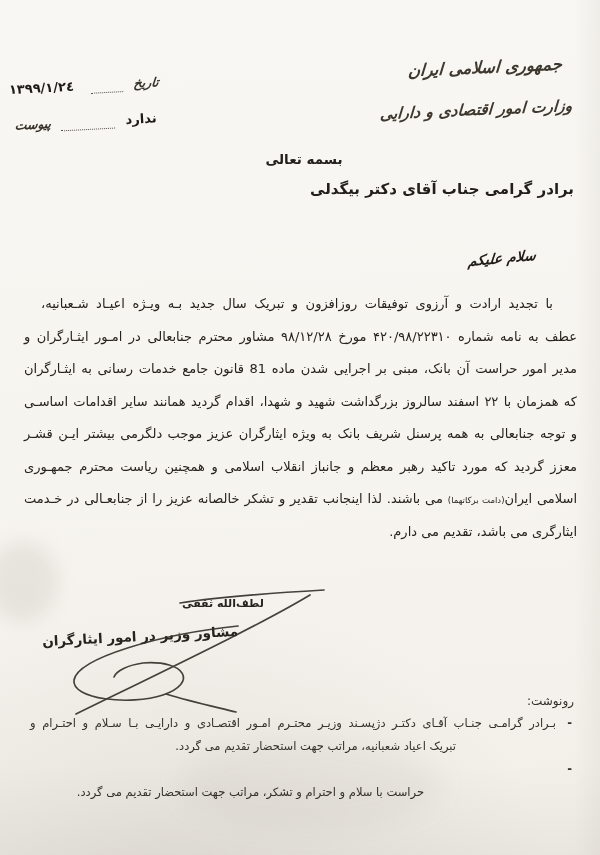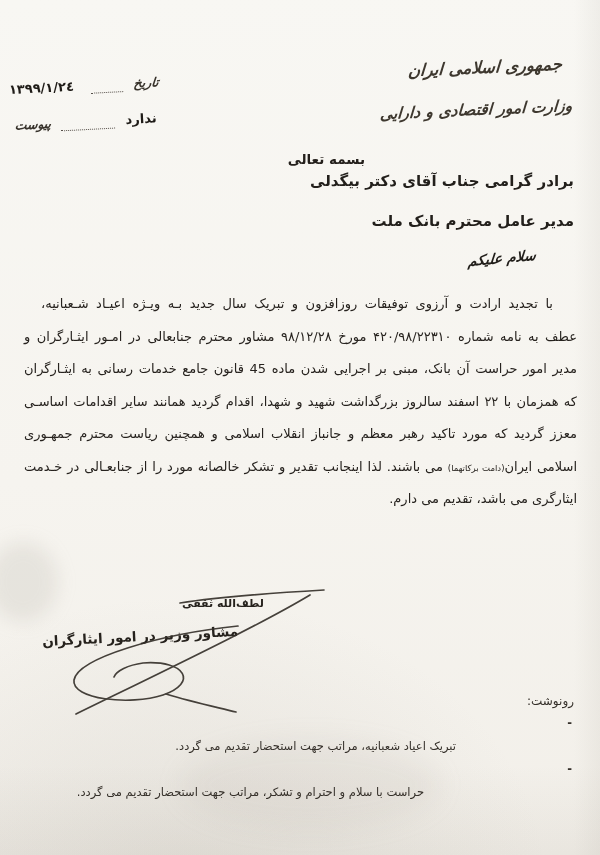--- a/index.html
+++ b/index.html
@@ -26,26 +26,26 @@
   .gov1{top:58px; right:38px; font-size:16.5px;}
   .gov2{top:101px; right:28px; font-size:15.5px;}
 
   .datebox{position:absolute; left:10px; top:76px; width:154px; height:64px;
     transform:rotate(-3deg); color:#2a2621;}
   .dlabel{position:absolute; font-weight:bold; font-style:italic; font-size:12.5px;
     transform:skewX(-8deg); white-space:nowrap; color:#38332c;}
   .dvalue{position:absolute; font-weight:bold; font-size:13px; white-space:nowrap; color:#1f1c18;}
   .leader{position:absolute; height:13px; border-bottom:1.6px dotted #56504a;}
 
-  .besmeleh{position:absolute; top:151px; left:243px; width:122px; text-align:right;
+  .besmeleh{position:absolute; top:151px; left:243px; width:122px; text-align:center;
     font-weight:bold; font-size:13.5px; color:#24201c; white-space:nowrap;}
 
   .recipient{position:absolute; right:26px; font-weight:bold; font-size:15px;
     color:#221f1b; white-space:nowrap;}
-  .rec1{top:172px;margin-left:26px;} .rec2{top:212px;}
+  .rec1{top:180px;margin-left:26px;} .rec2{top:212px;}
 
   .salutation{position:absolute; left:468px; top:250px; font-weight:bold; font-style:italic;
     font-size:14px; transform:rotate(-5deg) skewX(-10deg); color:#211e1a; white-space:nowrap;}
 
   .body-block{position:absolute; top:288px; left:24px; right:23px; font-size:13px;
     color:#26221e; line-height:32.5px;}
   .bline{height:32.5px; text-align:justify; text-align-last:justify; white-space:nowrap;}
   .bline.first{padding-right:24px;margin-left:17px;}
   .bline.last{text-align:center; text-align-last:right;}
   .tiny{font-size:8.5px;}
@@ -85,51 +85,52 @@
     <span class="dvalue" style="left:0; top:2px;">۱۳۹۹/۱/۲٤</span>
 
     <span class="dlabel" style="left:4px; top:38px;">پیوست</span>
     <span class="leader" style="left:50px; right:50px; top:40px;"></span>
     <span class="dvalue" style="right:8px; top:38px;">ندارد</span>
   </div>
 
   <div class="besmeleh">بسمه تعالی</div>
 
   <div class="recipient rec1">برادر گرامی جناب آقای دکتر بیگدلی</div>
-  <div class="recipient rec2">مدیر عامل محترم بانک ملت</div>
 
   <div class="salutation">سلام علیکم</div>
 
   <div class="body-block">
     <div class="bline first">با تجدید ارادت و آرزوی توفیقات روزافزون و تبریک سال جدید بـه ویـژه اعیـاد شـعبانیه،</div>
     <div class="bline">عطف به نامه شماره ۴۲۰/۹۸/۲۲۳۱۰ مورخ ۹۸/۱۲/۲۸ مشاور محترم جنابعالی در امـور ایثـارگران و</div>
-    <div class="bline">مدیر امور حراست آن بانک، مبنی بر اجرایی شدن ماده 45 قانون جامع خدمات رسانی به ایثـارگران</div>
+    <div class="bline">مدیر امور حراست آن بانک، مبنی بر اجرایی شدن ماده 81 قانون جامع خدمات رسانی به ایثـارگران</div>
     <div class="bline">که همزمان با ۲۲ اسفند سالروز بزرگداشت شهید و شهدا، اقدام گردید همانند سایر اقدامات اساسـی</div>
+    <div class="bline">و توجه جنابعالی به همه پرسنل شریف بانک به ویژه ایثارگران عزیز موجب دلگرمی بیشتر ایـن قشـر</div>
     <div class="bline">معزز گردید که مورد تاکید رهبر معظم و جانباز انقلاب اسلامی و همچنین ریاست محترم جمهـوری</div>
-    <div class="bline"><span>اسلامی ایران</span><span class="tiny">(دامت برکاتهما)</span> <span>می باشند. لذا اینجانب تقدیر و تشکر خالصانه مورد را از جنابعـالی در خـدمت</span></div>
+    <div class="bline"><span>اسلامی ایران</span><span class="tiny">(دامت برکاتهما)</span> <span>می باشند. لذا اینجانب تقدیر و تشکر خالصانه عزیز را از جنابعـالی در خـدمت</span></div>
     <div class="bline last">ایثارگری می باشد، تقدیم می دارم.</div>
   </div>
 
   <div class="sig-name">لطف‌الله ثقفی</div>
   <div class="sig-title">مشاور وزیر در امور ایثارگران</div>
 
   <svg class="scrawl" width="600" height="855" viewBox="0 0 600 855">
     <g fill="none" stroke="#332e28" stroke-width="1.7" stroke-linecap="round" opacity="0.9">
       <path d="M310,595 C260,625 170,668 76,714"></path>
       <path d="M238,626 C160,634 78,658 74,680 C71,699 130,706 163,695 C198,683 186,660 143,663 C128,665 116,671 114,677"></path>
       <path d="M180,603 C225,596 290,592 324,590"></path>
       <path d="M166,694 C192,702 216,707 236,712"></path>
     </g>
   </svg>
 
   <div class="cc-block">
     <div class="cc-label">رونوشت:</div>
 
     <div class="cc-line i1l1">
       <span class="cc-dash">-</span>
+      <div class="cc-just">بـرادر گرامـی جنـاب آقـای دکتـر دژپسـند وزیـر محتـرم امـور اقتصـادی و دارایـی بـا سـلام و احتـرام و</div>
     </div>
     <div class="cc-line cc-cont i1l2">تبریک اعیاد شعبانیه، مراتب جهت استحضار تقدیم می گردد.</div>
 
     <div class="cc-line i2l1">
       <span class="cc-dash">-</span>
     </div>
     <div class="cc-line cc-cont i2l2">حراست با سلام و احترام و تشکر، مراتب جهت استحضار تقدیم می گردد.</div>
   </div>
 
 </div>

